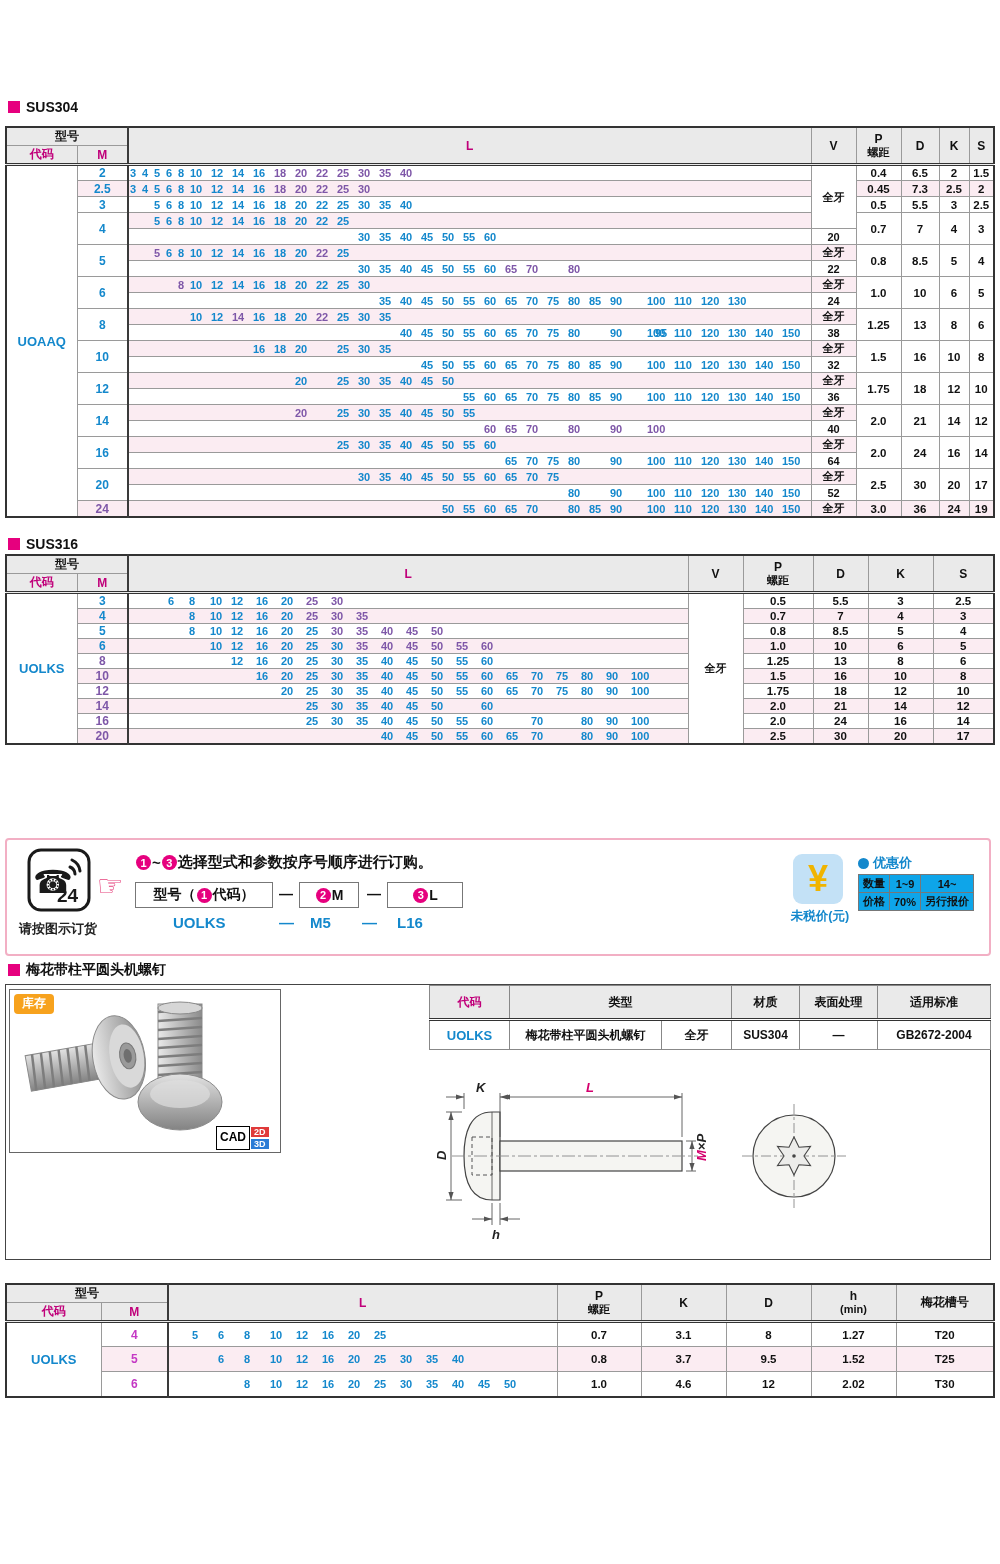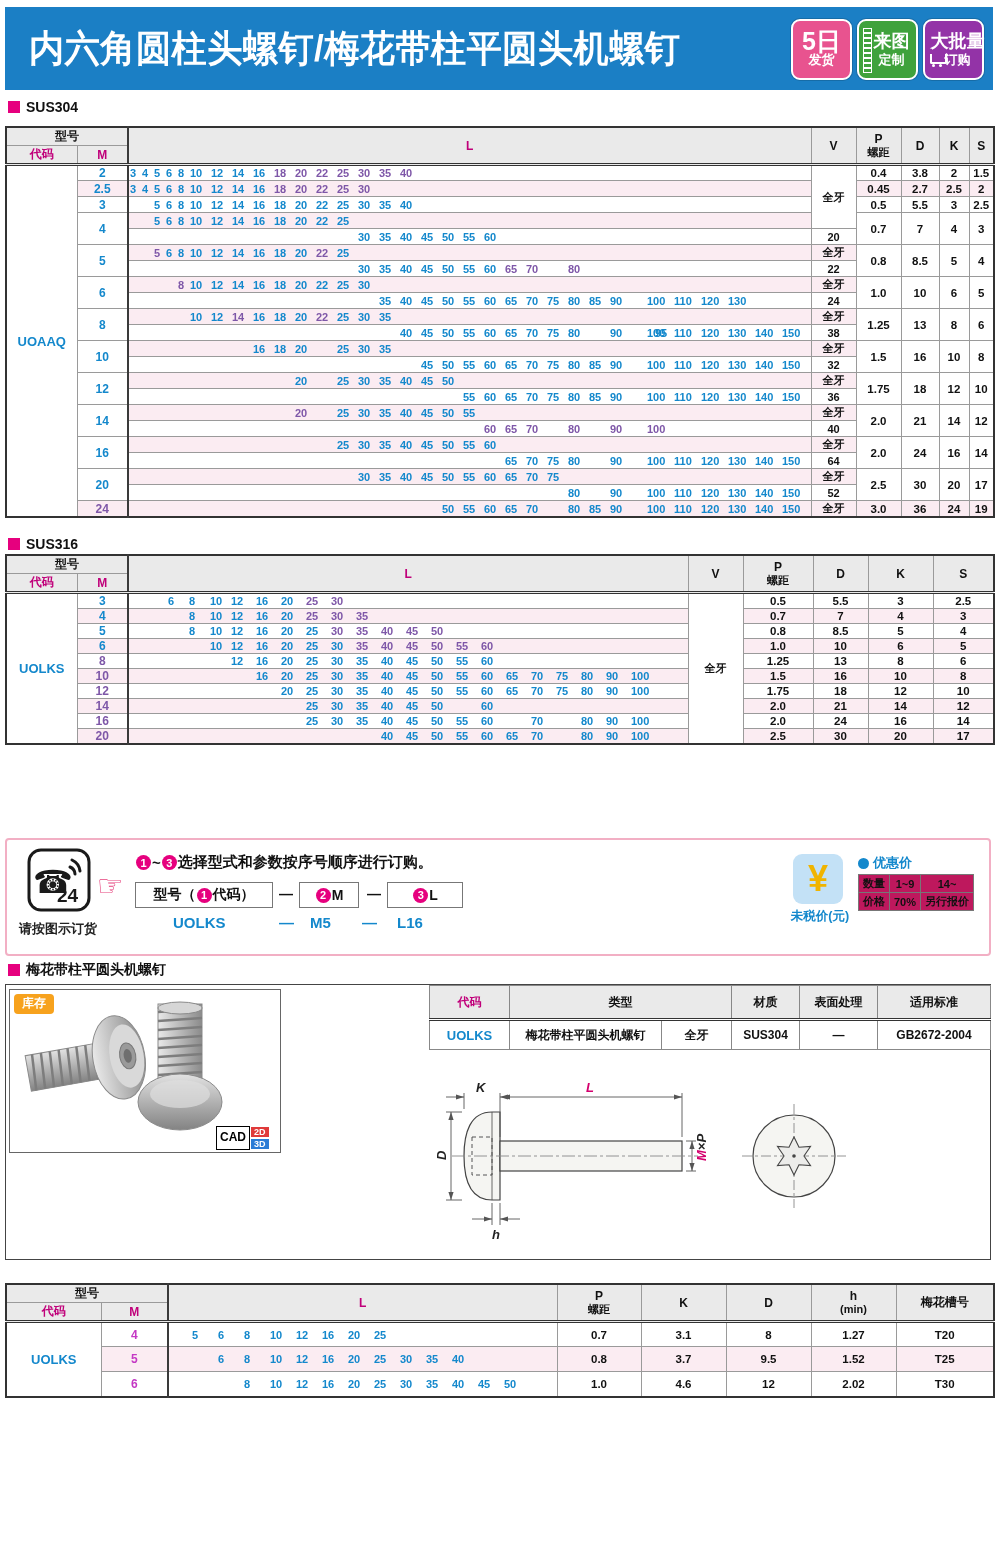--- a/index.html
+++ b/index.html
@@ -67,21 +67,21 @@
 
   
   #yen-box{position:absolute;left:786px;top:14px;width:50px;height:50px;background:var(--yenbg);border-radius:9px;
            display:flex;align-items:center;justify-content:center;color:var(--yen);font-size:36px;font-weight:bold;}
   #untaxed{position:absolute;left:770px;top:68px;width:86px;text-align:center;color:var(--blue);font-size:12.5px;font-weight:bold;}
   #discount-title{position:absolute;left:851px;top:14px;display:flex;align-items:center;gap:4px;color:var(--blue);
                   font-size:13px;font-weight:bold;}
   .bdot{width:11px;height:11px;border-radius:50%;background:var(--blue);}
   #price-table{position:absolute;left:851px;top:34px;border-collapse:collapse;}
   #price-table td{border:1px solid #777;font-size:11px;font-weight:bold;color:#111;text-align:center;
-                  height:17px;padding:0 4px;background:#be185d;white-space:nowrap;}
+                  height:17px;padding:0 4px;background:#0ea5e9;white-space:nowrap;}
 
   
   #product-box{left:5px;top:984px;width:984px;height:274px;border:1.5px solid #444;background:#fff;}
   #photo-box{position:absolute;left:3px;top:4px;width:270px;height:162px;border:1px solid #666;background:#fff;}
   #stock-badge{position:absolute;left:4px;top:4px;background:var(--orange);color:#fff;font-weight:bold;
                font-size:12px;padding:1px 8px 2px;border-radius:4px;}
   #cad-badge{position:absolute;left:206px;top:136px;display:flex;}
   #cad-label{border:1px solid #000;background:#fff;color:#000;font-weight:bold;font-size:12px;line-height:20px;padding:0 3px;}
   .cadcol{display:flex;flex-direction:column;}
   .cad2{background:#e03a3a;color:#fff;font-size:9px;font-weight:bold;line-height:10px;padding:0 3px;border:1px solid #fff;}
@@ -104,39 +104,20 @@
   #sus316-label{left:8px;top:536px;}
   #sus316-mount{left:5px;top:554px;}
   #torx-label{left:8px;top:961px;}
   #uolks-mount{left:5px;top:1283px;}
 </style>
 </head>
 <body>
 
 <div id="page">
 
-  <div class="abs" id="header-bar">
-    <div id="page-title">内六角圆柱头螺钉/梅花带柱平圆头机螺钉</div>
-    <div id="badges">
-        <div class="badge" style="background: rgb(232, 83, 143);">
-          <div class="b1" style="font-size: 25px;">5日</div>
-          <div class="b2">发货</div>
-        </div>
-        <div class="badge with-icon" style="background: rgb(63, 162, 60);">
-          <div class="icon-ruler"></div>
-          <div class="b1">来图</div>
-          <div class="b2">定制</div>
-        </div>
-        <div class="badge with-icon" style="background: rgb(147, 51, 167);">
-          <div class="icon-cart"></div>
-          <div class="b1">大批量</div>
-          <div class="b2">订购</div>
-        </div>
-      </div>
-  </div>
 
   <div class="abs sec-label" id="sus304-label">
     <span class="sec-sq"></span>
     <span>SUS304</span>
   </div>
   <div class="abs" id="sus304-mount">
       <table class="spec">
         <colgroup>
           <col style="width: 71px;">
           <col style="width: 51px;">
@@ -182,21 +163,21 @@
               <span class="ln p" style="left: 145px;">18</span>
               <span class="ln p" style="left: 166px;">20</span>
               <span class="ln p" style="left: 187px;">22</span>
               <span class="ln p" style="left: 208px;">25</span>
               <span class="ln p" style="left: 229px;">30</span>
               <span class="ln p" style="left: 250px;">35</span>
               <span class="ln p" style="left: 271px;">40</span>
             </td>
             <td class="vc" rowspan="4">全牙</td>
             <td class="st">0.4</td>
-            <td class="st">3.8</td>
+            <td class="st">6.5</td>
             <td class="st">2</td>
             <td class="st">1.5</td>
           </tr>
           <tr class="pk" style="height: 16px;">
             <td class="mcol b">2.5</td>
             <td class="lcell">
               <span class="ln b" style="left: 1px;">3</span>
               <span class="ln b" style="left: 13px;">4</span>
               <span class="ln b" style="left: 25px;">5</span>
               <span class="ln b" style="left: 37px;">6</span>
@@ -205,21 +186,21 @@
               <span class="ln b" style="left: 82px;">12</span>
               <span class="ln b" style="left: 103px;">14</span>
               <span class="ln b" style="left: 124px;">16</span>
               <span class="ln p" style="left: 145px;">18</span>
               <span class="ln p" style="left: 166px;">20</span>
               <span class="ln p" style="left: 187px;">22</span>
               <span class="ln p" style="left: 208px;">25</span>
               <span class="ln p" style="left: 229px;">30</span>
             </td>
             <td class="st">0.45</td>
-            <td class="st">2.7</td>
+            <td class="st">7.3</td>
             <td class="st">2.5</td>
             <td class="st">2</td>
           </tr>
           <tr style="height: 16px;">
             <td class="mcol b">3</td>
             <td class="lcell">
               <span class="ln b" style="left: 25px;">5</span>
               <span class="ln b" style="left: 37px;">6</span>
               <span class="ln b" style="left: 49px;">8</span>
               <span class="ln b" style="left: 61px;">10</span>

